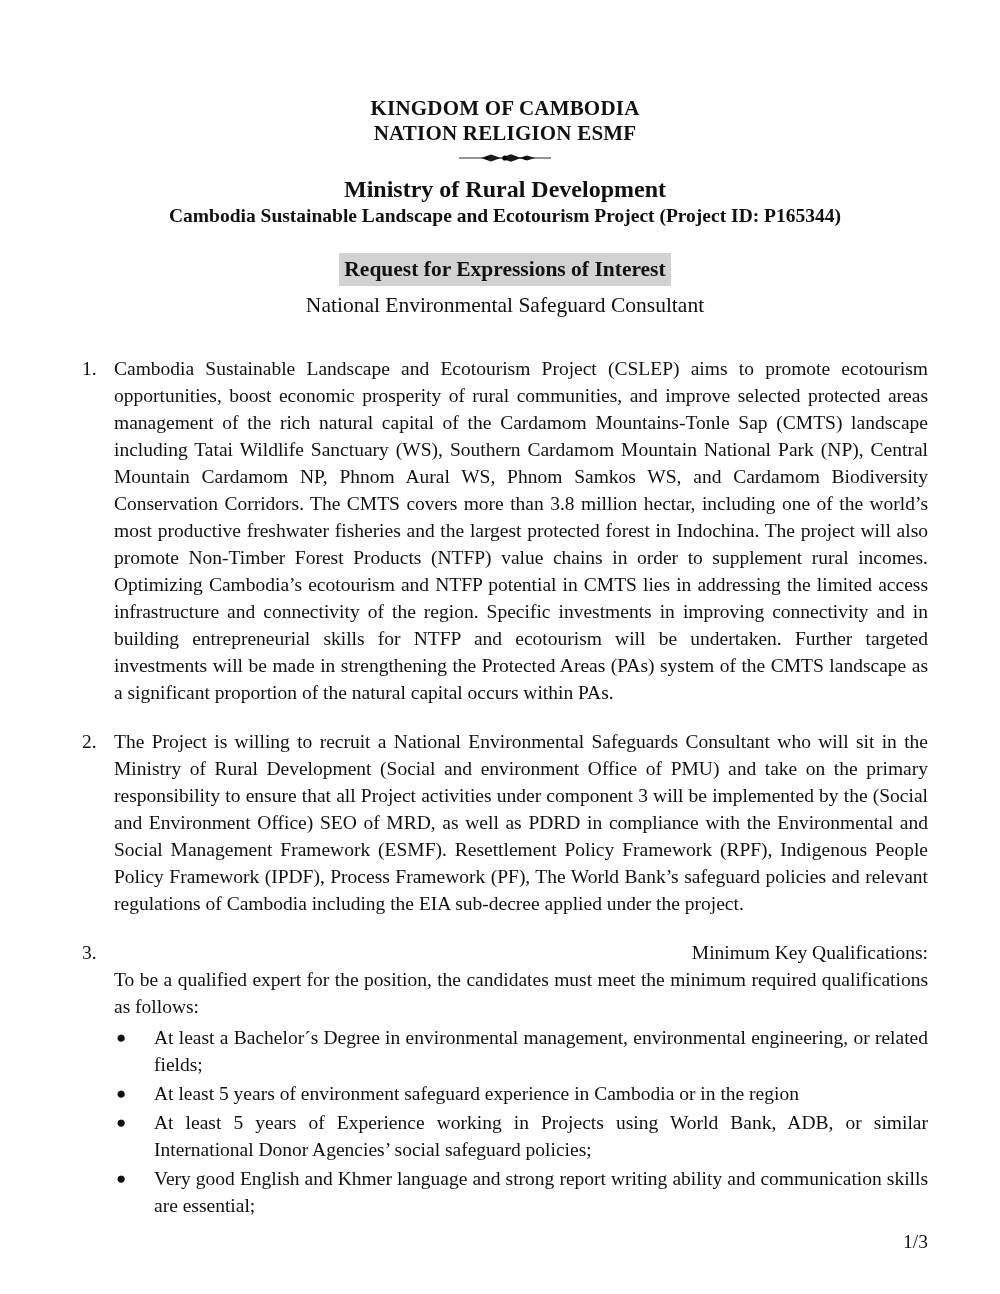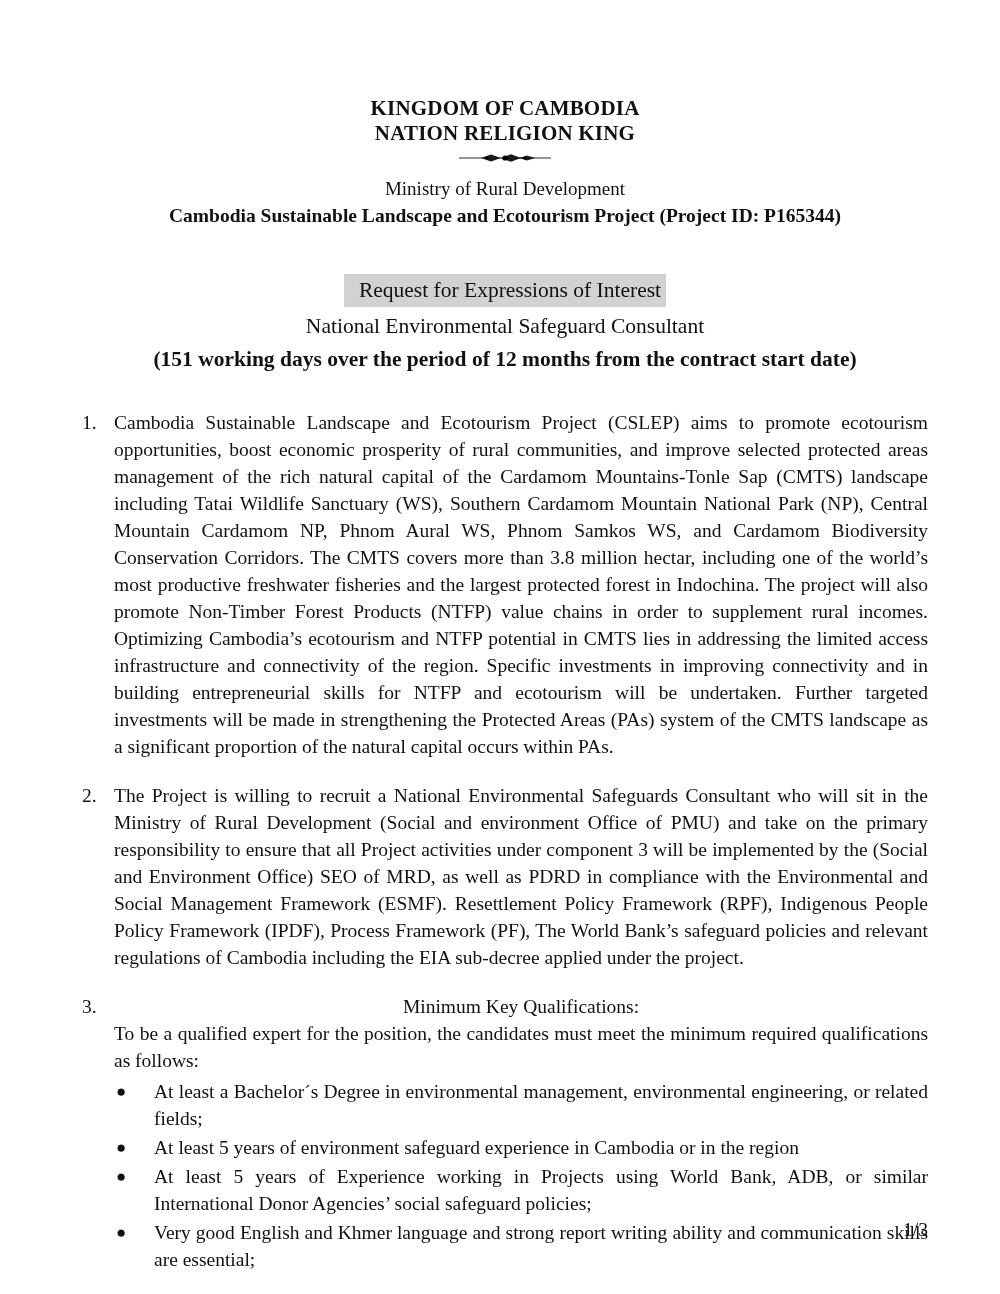--- a/index.html
+++ b/index.html
@@ -42,42 +42,41 @@
     text-align: center;
     height: 22px;
     margin-top: 2px;
     margin-bottom: 6px;
     position: relative;
   }
   .ornament svg { display: inline-block; vertical-align: middle; }
 
   .ministry {
     text-align: center;
-    font-weight: normal;
-    font-size: 19px;
+    font-weight: bold;
+    font-size: 24px;
     line-height: 26px;
   }
   .project-line {
     text-align: center;
     font-size: 19.5px;
     line-height: 26px;
     margin-top: 1px;
     font-weight: bold;
   }
 
   
   .title-block { margin-top: 24px; }
   .reoi-wrap { text-align: center; line-height: 30px; }
   .reoi {
     display: inline-block;
-    font-weight: normal;
+    font-weight: bold;
     font-size: 21.5px;
     background: #d2d2d2;
-    padding: 1px 5px 2px 15px;
-    margin-top: 21px;
+    padding: 1px 5px 2px 5px;
   }
   .job-title {
     text-align: center;
     font-weight: normal;
     font-size: 21.5px;
     line-height: 31px;
     margin-top: 4px;
   }
   .duration {
     text-align: center;
@@ -103,21 +102,21 @@
     font-size: 19.5px;
     line-height: 27px;
   }
   .para {
     font-size: 19.5px;
     line-height: 27px;
     text-align: justify;
     text-justify: inter-word;
     hyphens: none;
   }
-  .para.plain { text-align: center; }
+  .para.plain { text-align: right; }
 
   
   .bullets {
     margin-top: 4px;
     padding-left: 0;
   }
   .bullet-item {
     position: relative;
     padding-left: 40px;
     font-size: 19.5px;
@@ -130,35 +129,35 @@
     left: 2px;
     top: 0;
     font-size: 17px;
     line-height: 27px;
   }
 
   
   .footer {
     position: absolute;
     right: 72px;
-    bottom: 52px;
+    bottom: 40px;
     font-size: 19.5px;
     line-height: 24px;
   }
 </style>
 </head>
 <body>
 
 <div class="page">
 
   <div class="content">
 
     <div>
       <div class="hdr-line">KINGDOM OF CAMBODIA</div>
-      <div class="hdr-line">NATION RELIGION KING</div>
+      <div class="hdr-line">NATION RELIGION ESMF</div>
 
       <div class="ornament">
         <svg width="96" height="12" viewBox="0 0 96 12" aria-hidden="true">
           <line x1="2" y1="6" x2="94" y2="6" stroke="#2b2b2b" stroke-width="1.1"></line>
           <path d="M24 6 L34 2.6 L44 6 L34 9.4 Z" fill="#1a1a1a"></path>
           <path d="M44 6 L54 2.2 L64 6 L54 9.8 Z" fill="#1a1a1a"></path>
           <path d="M62 6 L70 3.4 L78 6 L70 8.6 Z" fill="#1a1a1a"></path>
           <circle cx="48" cy="6" r="2.6" fill="#000"></circle>
           <circle cx="30" cy="6" r="1.5" fill="#000"></circle>
           <circle cx="68" cy="6" r="1.5" fill="#000"></circle>
@@ -167,21 +166,20 @@
 
       <div class="ministry">Ministry of Rural Development</div>
       <div class="project-line">Cambodia Sustainable Landscape and Ecotourism Project (Project ID: P165344)</div>
     </div>
 
     <div class="title-block">
       <div class="reoi-wrap">
         <span class="reoi" style="background: rgb(210, 210, 210);">Request for Expressions of Interest</span>
       </div>
       <div class="job-title">National Environmental Safeguard Consultant</div>
-      <div class="duration">(151 working days over the period of 12 months from the contract start date)</div>
     </div>
 
     <div class="num-list">
 
       <div class="num-item">
         <div class="num-marker">1.</div>
         <div class="para">Cambodia Sustainable Landscape and Ecotourism Project (CSLEP) aims to promote ecotourism opportunities, boost economic prosperity of rural communities, and improve selected protected areas management of the rich natural capital of the Cardamom Mountains-Tonle Sap (CMTS) landscape including Tatai Wildlife Sanctuary (WS), Southern Cardamom Mountain National Park (NP), Central Mountain Cardamom NP, Phnom Aural WS, Phnom Samkos WS, and Cardamom Biodiversity Conservation Corridors. The CMTS covers more than 3.8 million hectar, including one of the world’s most productive freshwater fisheries and the largest protected forest in Indochina. The project will also promote Non-Timber Forest Products (NTFP) value chains in order to supplement rural incomes. Optimizing Cambodia’s ecotourism and NTFP potential in CMTS lies in addressing the limited access infrastructure and connectivity of the region. Specific investments in improving connectivity and in building entrepreneurial skills for NTFP and ecotourism will be undertaken. Further targeted investments will be made in strengthening the Protected Areas (PAs) system of the CMTS landscape as a significant proportion of the natural capital occurs within PAs.</div>
       </div>
 
       <div class="num-item">

